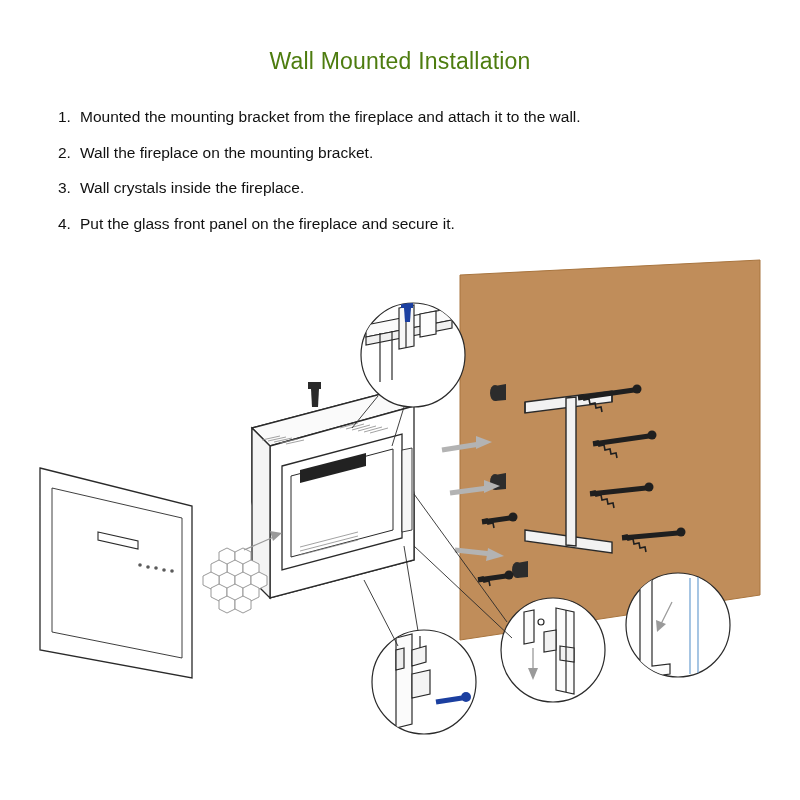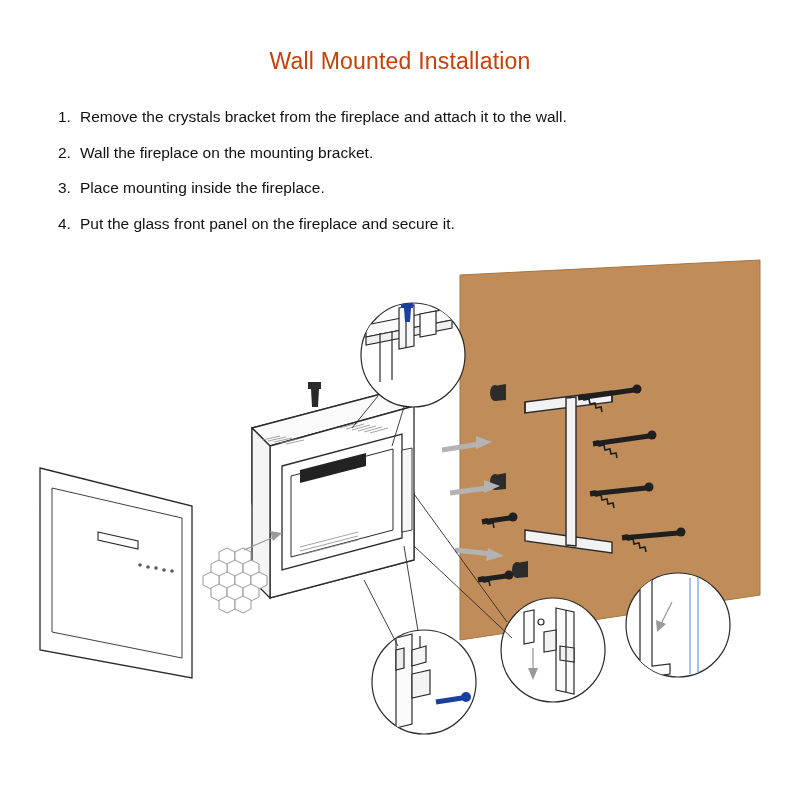--- a/index.html
+++ b/index.html
@@ -21,21 +21,21 @@
     height: 800px;
   }
   .title {
     position: absolute;
     top: 48px;
     left: 0;
     width: 800px;
     text-align: center;
     font-size: 23px;
     font-weight: 400;
-    color: #c2410c;
+    color: #4d7c0f;
     letter-spacing: 0.2px;
   }
   .steps {
     position: absolute;
     top: 108px;
     left: 58px;
     width: 690px;
   }
   .step {
     display: flex;
@@ -67,29 +67,29 @@
 </head>
 <body>
 
 <div class="page">
 
   <div class="title">Wall Mounted Installation</div>
 
   <div class="steps">
     <div class="step">
       <span class="step-num">1.</span>
-      <span class="step-text">Remove the crystals bracket from the fireplace and attach it to the wall.</span>
+      <span class="step-text">Mounted the mounting bracket from the fireplace and attach it to the wall.</span>
     </div>
     <div class="step">
       <span class="step-num">2.</span>
       <span class="step-text">Wall the fireplace on the mounting bracket.</span>
     </div>
     <div class="step">
       <span class="step-num">3.</span>
-      <span class="step-text">Place mounting inside the fireplace.</span>
+      <span class="step-text">Wall crystals inside the fireplace.</span>
     </div>
     <div class="step">
       <span class="step-num">4.</span>
       <span class="step-text">Put the glass front panel on the fireplace and secure it.</span>
     </div>
   </div>
 
   <div class="figure">
     <svg width="800" height="550" viewBox="0 0 800 550" xmlns="http://www.w3.org/2000/svg">
       <defs>

